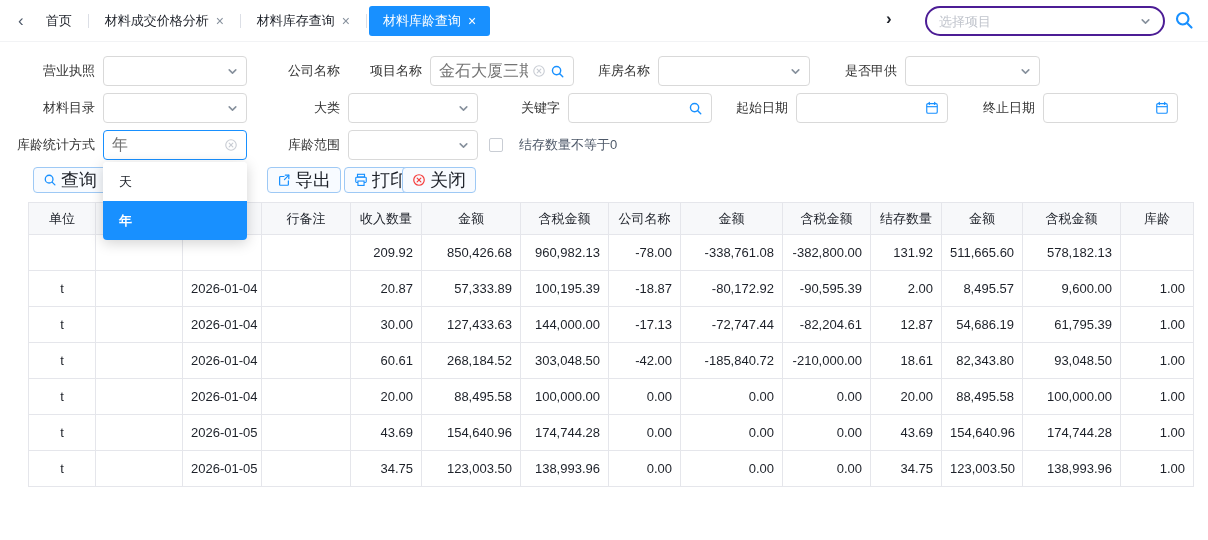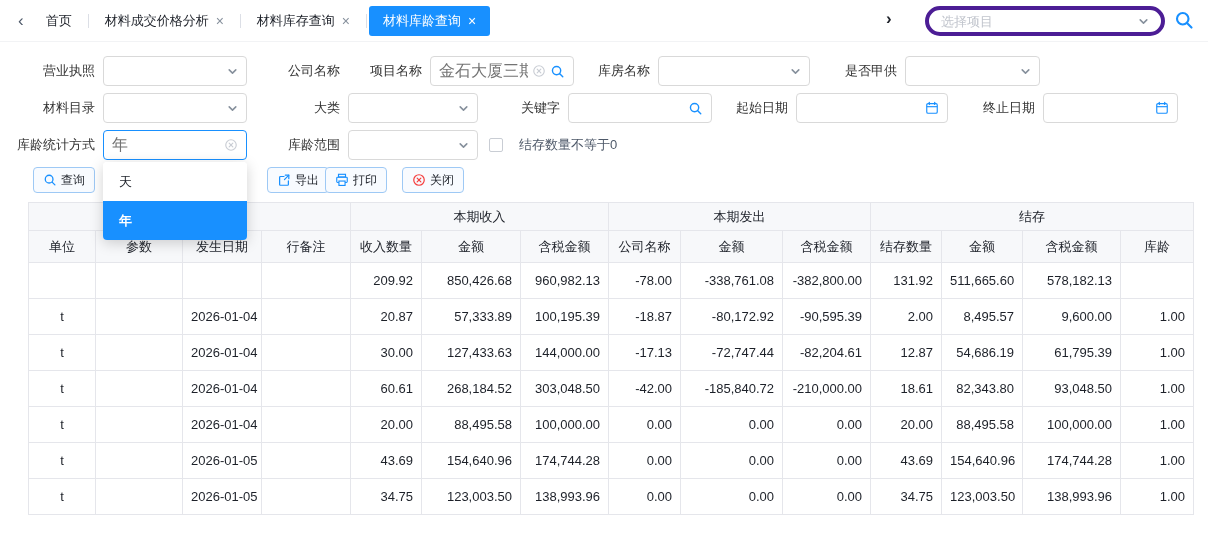--- a/index.html
+++ b/index.html
@@ -8,21 +8,21 @@
 
   
   .tabbar{height:42px;display:flex;align-items:center;padding:0 10px;position:relative;border-bottom:1px solid #f2f3f5;background:#fff}
   .nav-chevron{font-size:17px;color:#4e5969;cursor:pointer;padding:0 8px;user-select:none}
   .nav-chevron.right{position:absolute;left:878px;top:9px;font-weight:bold;color:#1d2129}
   .tab{display:flex;align-items:center;gap:7px;height:30px;padding:0 14px;border-radius:3px;cursor:pointer;white-space:nowrap;color:#1d2129}
   .tab.active{background:#1890ff;color:#fff}
   .tab-close{font-size:14px;color:#86909c;line-height:1}
   .tab.active .tab-close{color:#fff}
   .tab-sep{width:1px;height:14px;background:#dcdfe6;margin:0 2px}
-  .top-search{position:absolute;left:925px;top:6px;width:240px;height:30px;border:4px solid #4c1d95;border-radius:15px;display:flex;align-items:center;padding:0 12px;background:#fff}
+  .top-search{position:absolute;left:925px;top:6px;width:240px;height:30px;border:2px solid #4c1d95;border-radius:15px;display:flex;align-items:center;padding:0 12px;background:#fff}
   .top-search input{border:none;outline:none;flex:1;min-width:0;font-size:13px;color:#333;background:transparent}
   .top-search input::placeholder{color:#c0c4cc}
   .top-go{position:absolute;left:1174px;top:10px;cursor:pointer;line-height:0}
 
   
   .filters{padding:14px 0 0 0;background:#fff}
   .frow{display:flex;align-items:center;height:30px;margin-bottom:7px}
   .flabel{text-align:right;color:#333;flex-shrink:0}
   .l1{width:95px}.l2{width:93px}.l3{width:82px}.l4{width:76px}.l5{width:87px}
   .fctrl{margin-left:8px;height:30px;border:1px solid #d9d9d9;border-radius:4px;background:#fff;display:flex;align-items:center;padding:0 8px;gap:4px}
@@ -30,22 +30,22 @@
   .w1{width:144px}.w2{width:130px}.w3{width:144px}.w4{width:152px}.w5{width:135px}
   .fctrl input{border:none;outline:none;flex:1;min-width:0;font-size:16px;color:#737373;background:transparent}
   .icon-right{margin-left:auto;line-height:0;flex-shrink:0}
   .icon{line-height:0;flex-shrink:0;cursor:pointer}
   .tag{background:#f2f3f5;color:#86909c;border-radius:2px;padding:2px 5px;display:flex;align-items:center;gap:4px;font-size:12px;white-space:nowrap}
   .cb-wrap{margin-left:11px;display:flex;align-items:center;gap:16px;cursor:pointer}
   .cb{width:14px;height:14px;border:1px solid #c9cdd4;border-radius:2px;background:#fff;flex-shrink:0}
 
   
   .toolbar{position:relative;height:26px;margin-top:3px}
-  .btn{position:absolute;top:0;height:26px;display:inline-flex;align-items:center;gap:4px;padding:0 9px;border:1px solid #9ec9f5;border-radius:4px;background:#f8fbff;font-size:12px;color:#1d2129;cursor:pointer;font-family:inherit}
-  .btn-query{left:33px}.btn-export{left:267px}.btn-print{left:325px}.btn-close{left:402px}
+  .btn{position:absolute;top:0;height:26px;display:inline-flex;align-items:center;gap:4px;padding:0 9px;border:1px solid #9ec9f5;border-radius:4px;background:#f8fbff;font-size:18px;color:#1d2129;cursor:pointer;font-family:inherit}
+  .btn-query{left:33px}.btn-export{left:267px}.btn-print{left:344px}.btn-close{left:402px}
 
   
   .grid{margin:9px 0 0 28px;border-collapse:collapse;table-layout:fixed;width:1165px;font-size:13px;background:#fff}
   .grid th,.grid td{border:1px solid #e5e6eb;overflow:hidden;white-space:nowrap}
   .grid thead th{background:#f7f8fa;font-weight:normal;color:#1d2129;text-align:center}
   .grid .grow th{height:28px}
   .grid .hrow th{height:32px}
   .grid tbody td{height:36px;padding:0 8px;color:#1d2129}
   .num{text-align:right}.ctr{text-align:center}
 
@@ -274,26 +274,20 @@
       <col style="width: 88px;">
       <col style="width: 72px;">
       <col style="width: 102px;">
       <col style="width: 88px;">
       <col style="width: 71px;">
       <col style="width: 81px;">
       <col style="width: 98px;">
       <col style="width: 73px;">
     </colgroup>
   <thead>
-    <tr class="grow">
-        <th colspan="4"></th>
-        <th colspan="3">本期收入</th>
-        <th colspan="3">本期发出</th>
-        <th colspan="4">结存</th>
-      </tr>
     <tr class="hrow">
         <th>单位</th>
         <th>参数</th>
         <th>发生日期</th>
         <th>行备注</th>
         <th>收入数量</th>
         <th>金额</th>
         <th>含税金额</th>
         <th>公司名称</th>
         <th>金额</th>

